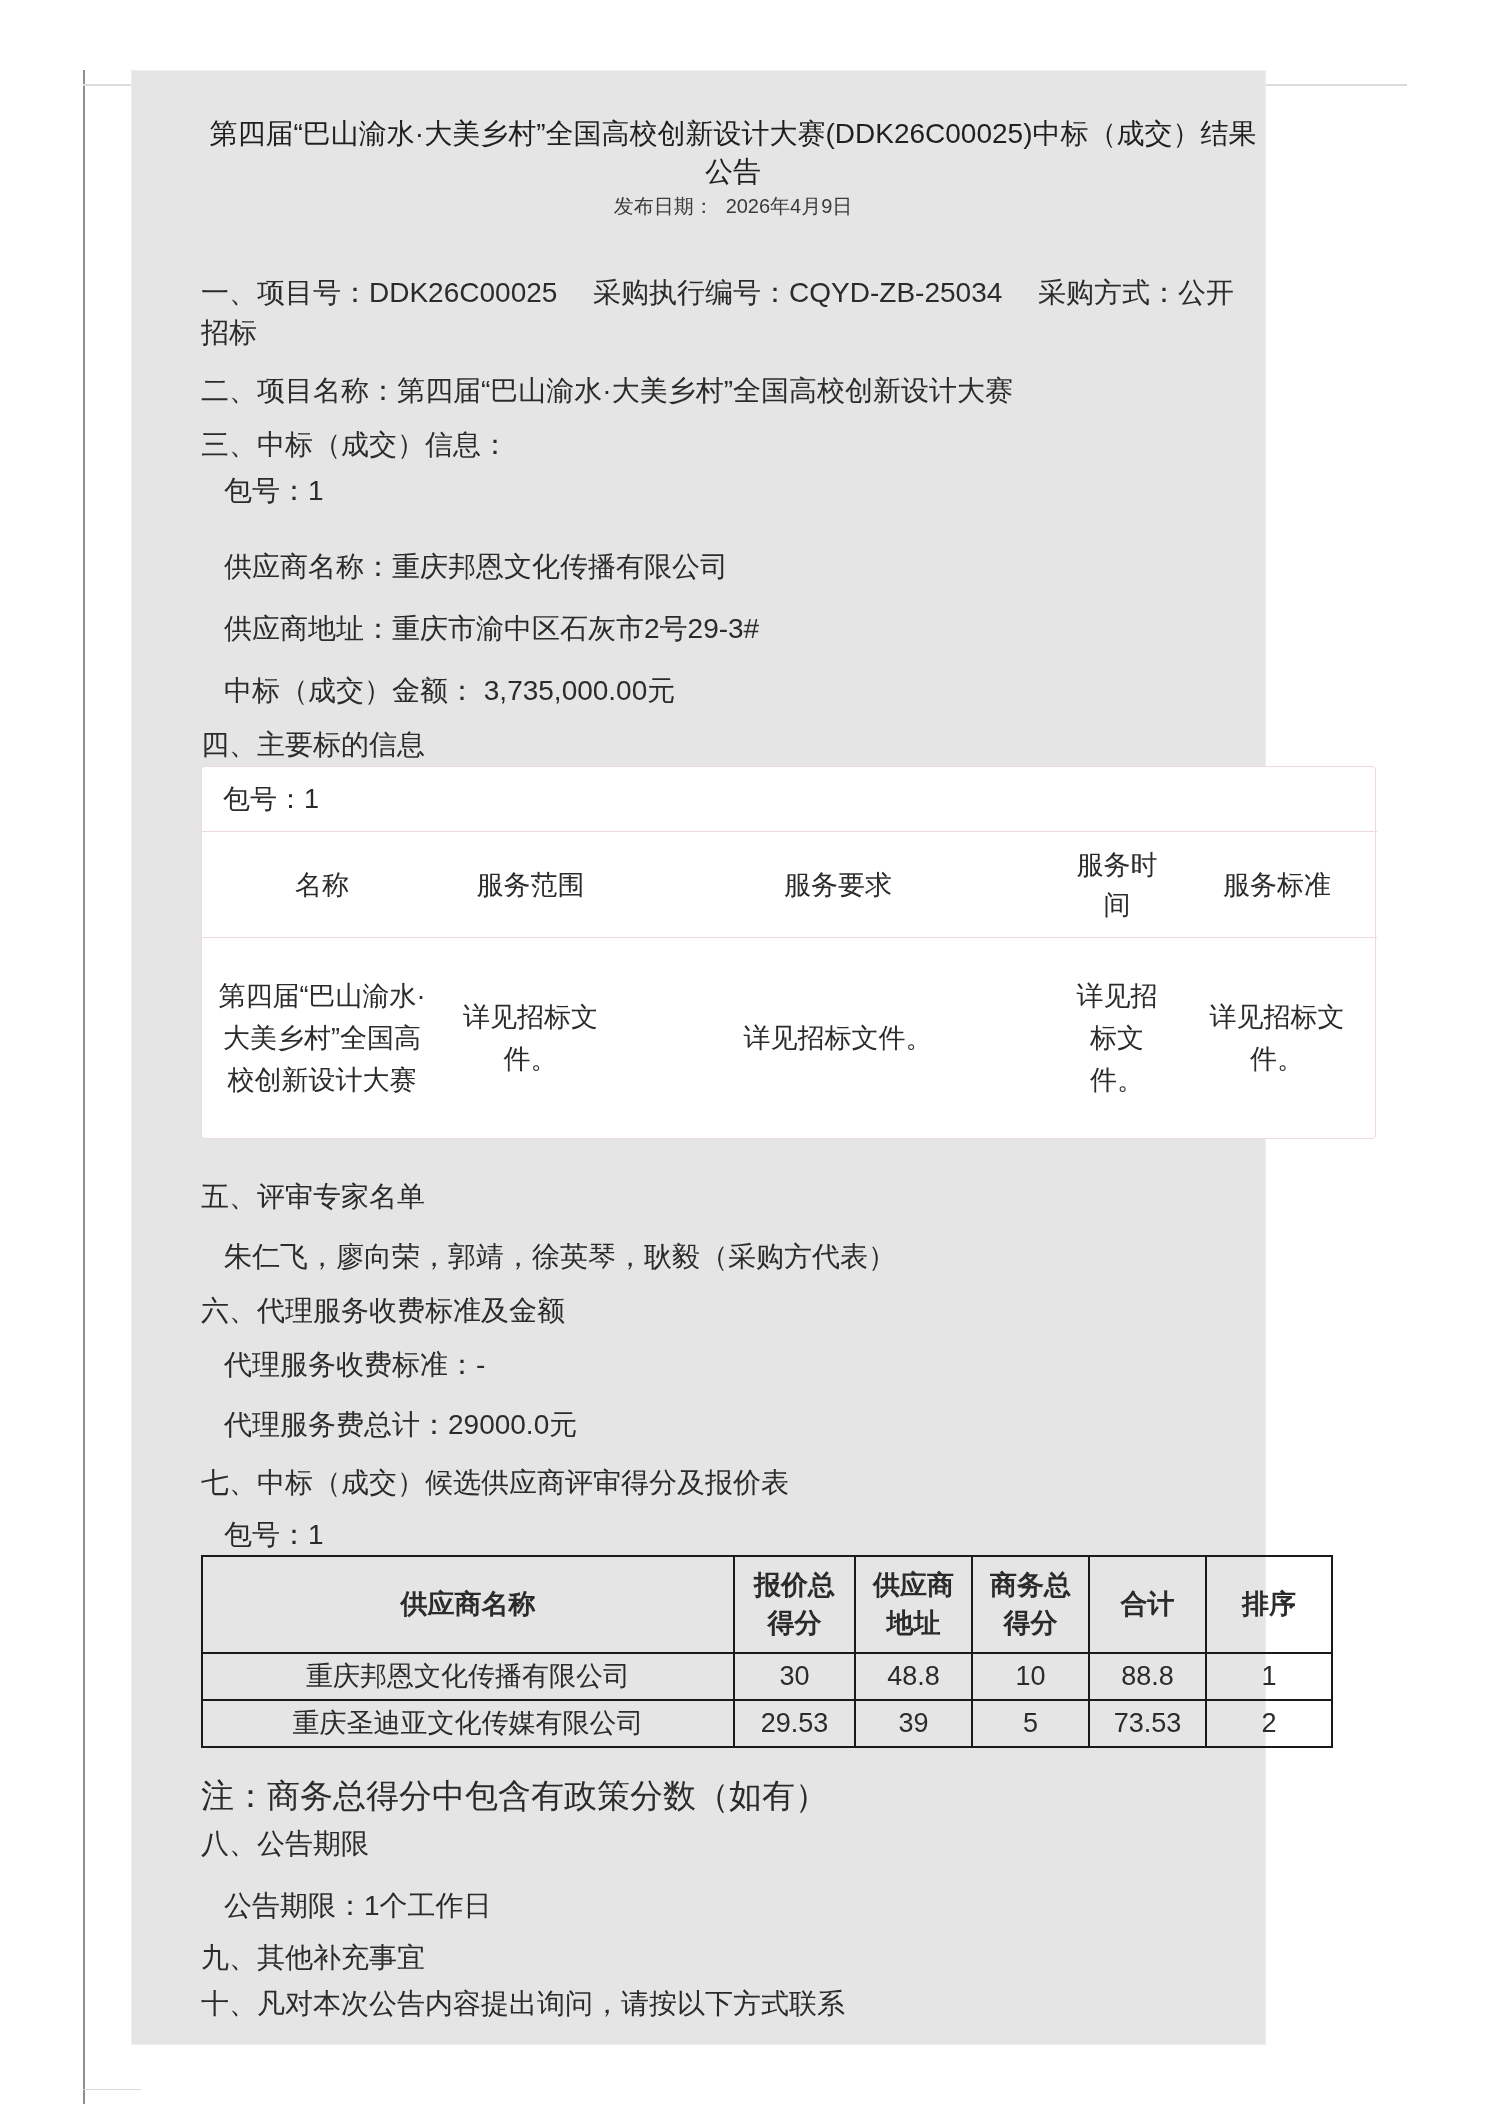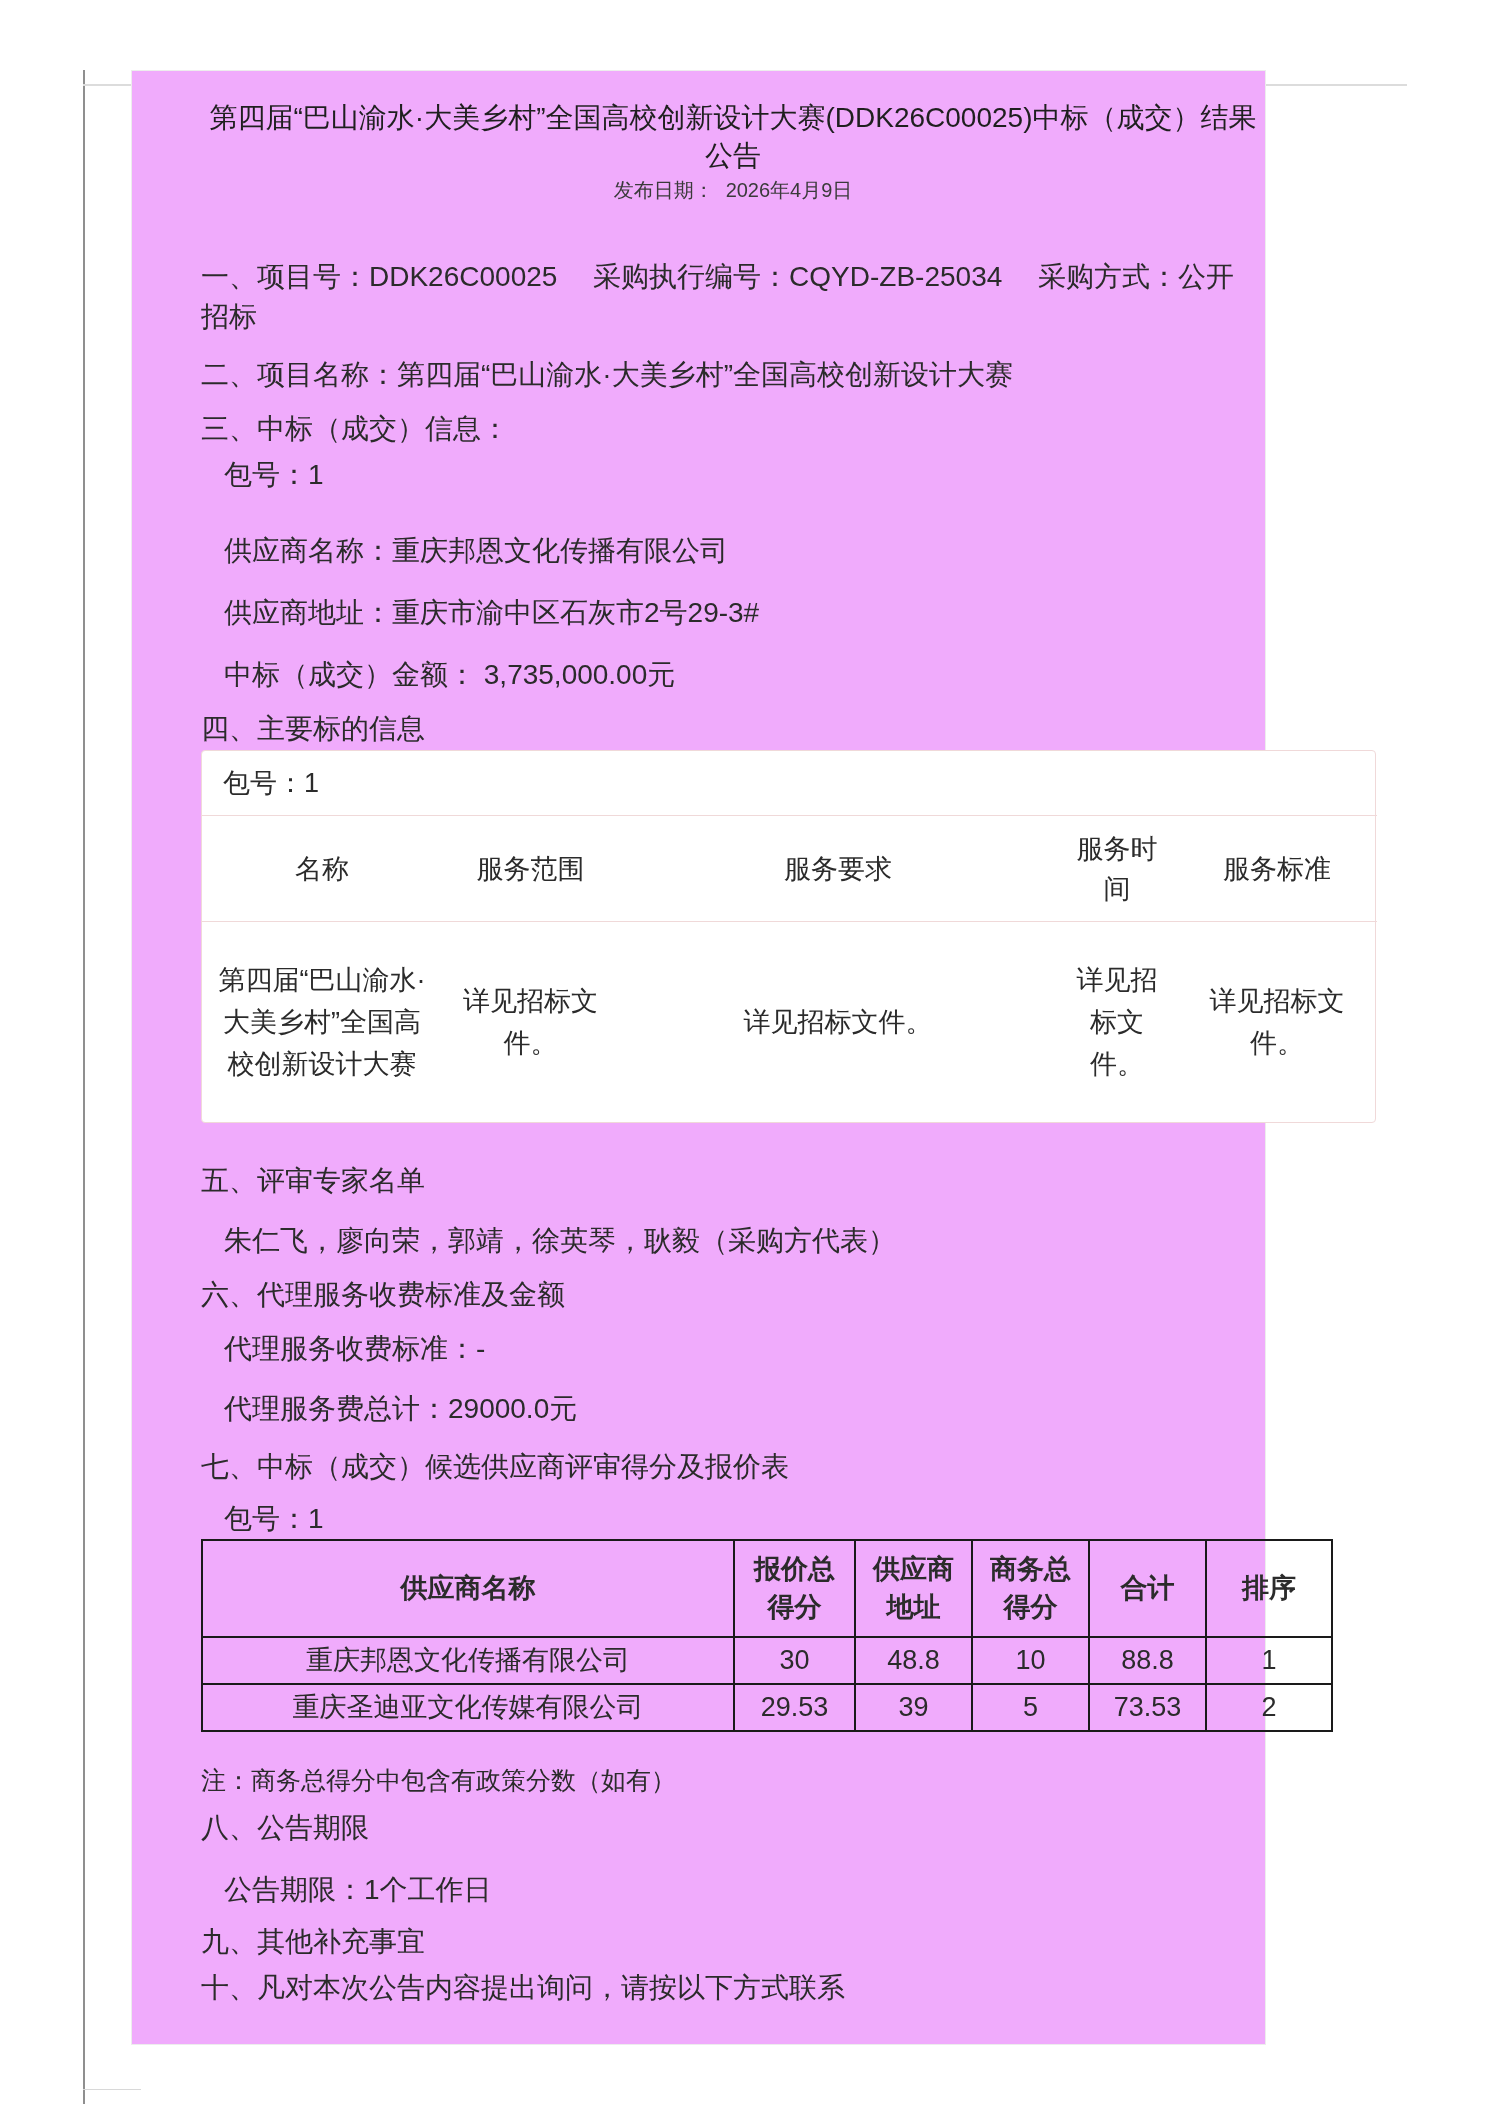--- a/index.html
+++ b/index.html
@@ -8,22 +8,22 @@
     font-family:"Liberation Sans", sans-serif;color:#2b2b2b;overflow:hidden;
     -webkit-font-smoothing:antialiased;
   }
   
   .frame-left{position:absolute;left:83px;top:70px;width:2px;height:2034px;background:#8f8f8f;}
   .frame-top{position:absolute;left:83px;top:84px;width:1324px;height:2px;background:#dcdcdc;}
   .frame-bottom-stub{position:absolute;left:83px;top:2089px;width:58px;height:1px;background:#d8d8d8;}
   
   .card{
     position:absolute;left:131px;top:70px;width:1135px;height:1975px;
-    background:#f0abfc;border:1px solid #ededed;box-sizing:border-box;
-    padding:0 0 0 69px;
+    background:#e5e5e5;border:1px solid #ededed;box-sizing:border-box;
+    padding:16px 0 0 69px;
   }
   .doc-title{margin:28px auto 0;max-width:1085px;text-align:center;
     font-size:28px;line-height:38px;color:#1f1f1f;font-weight:400;}
   .pub-date{margin-top:2px;text-align:center;font-size:20px;line-height:26px;color:#3a3a3a;}
   .pub-date .gap{display:inline-block;width:12px;}
   .sec{font-size:28px;line-height:40px;}
   .indent{margin-left:23px;}
   
   .subject-box{
     margin-top:1px;width:1175px;box-sizing:border-box;
@@ -41,21 +41,21 @@
   table.score-table{
     margin-top:0;border-collapse:collapse;table-layout:fixed;width:1130px;
     border:2px solid #1a1a1a;
   }
   table.score-table th, table.score-table td{
     border:2px solid #1a1a1a;text-align:center;vertical-align:middle;
     font-size:27px;box-sizing:border-box;padding:2px 8px;
   }
   table.score-table th{font-weight:700;height:97px;line-height:38px;}
   table.score-table td{height:47px;line-height:34px;}
-  .note{font-size:25px;line-height:36px;}
+  .note{font-size:33px;line-height:36px;}
 </style>
 </head>
 <body>
 
 <div class="frame-left"></div>
 <div class="frame-top"></div>
 <div class="frame-bottom-stub"></div>
 
 <div class="card">
 

